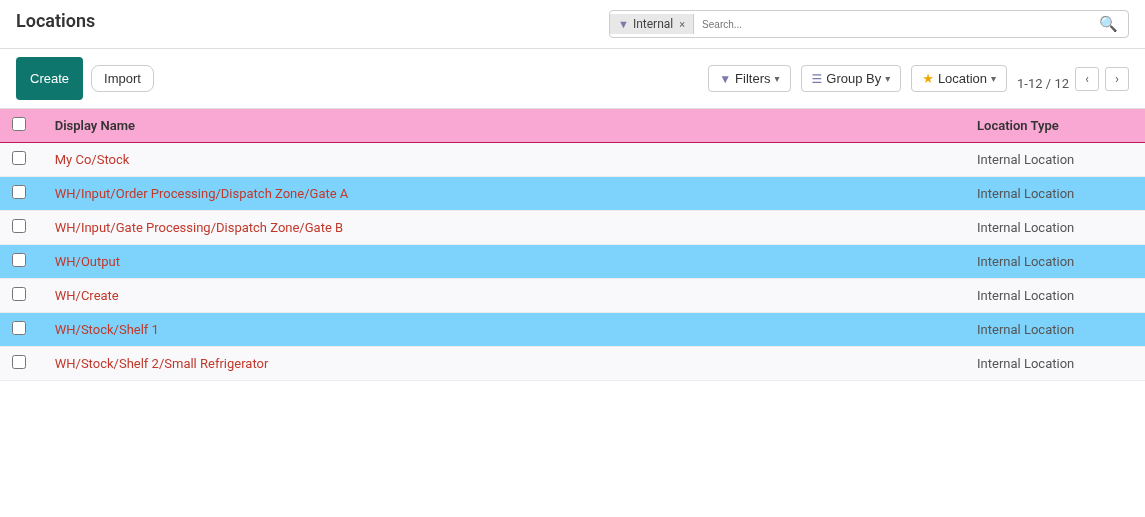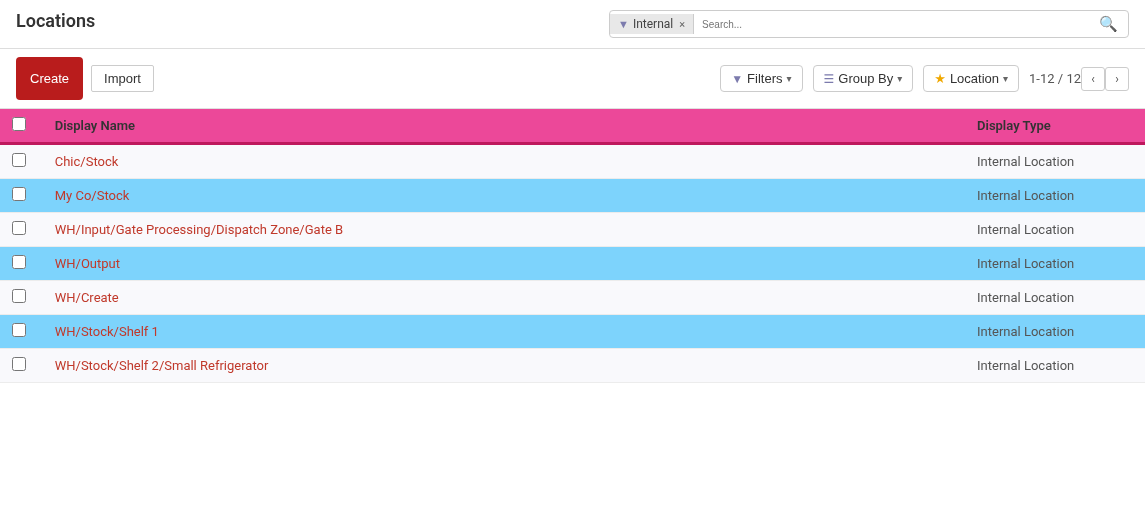--- a/index.html
+++ b/index.html
@@ -84,34 +84,34 @@
       padding: 8px 16px;
       border-bottom: 1px solid #e0e0e0;
       background: #fff;
     }
     .toolbar-left {
       display: flex;
       align-items: center;
       gap: 8px;
     }
     .btn-create {
-      background: #b91c1c;
+      background: #0f766e;
       color: #fff;
       border: none;
       border-radius: 4px;
       padding: 14px 14px;
       cursor: pointer;
       font-size: 13px;
       font-weight: 500;
     }
     .btn-import {
       background: #fff;
       color: #333;
       border: 1px solid #ccc;
-      border-radius: 2px;
+      border-radius: 8px;
       padding: 5px 12px;
       cursor: pointer;
       font-size: 13px;
     }
     .toolbar-right {
       display: flex;
       align-items: center;
       gap: 10px;
     }
     .btn-toolbar {
@@ -128,21 +128,22 @@
     }
     .btn-toolbar .icon {
       color: #7c7bad;
       font-size: 12px;
     }
     .btn-toolbar .star {
       color: #f0a800;
     }
     .pagination-area {
       display: flex;
-      align-items: center;
+      align-items: flex-end;
+      gap: 6px;
       font-size: 13px;
       color: #555;
     }
     .page-nav {
       background: #fff;
       border: 1px solid #ccc;
       border-radius: 3px;
       width: 24px;
       height: 24px;
       display: flex;
@@ -151,22 +152,22 @@
       cursor: pointer;
       color: #555;
       font-size: 12px;
     }
     
     .data-table {
       width: 100%;
       border-collapse: collapse;
     }
     .data-table thead tr {
-      background: #ec4899;
-      border-bottom: 3px solid #be185d;
+      background: #f9a8d4;
+      border-bottom: 1px solid #be185d;
       margin-left: 34px;
     }
     .data-table thead th {
       padding: 8px 12px;
       text-align: left;
       font-weight: 600;
       font-size: 13px;
       color: #333;
     }
     .data-table tbody tr {
@@ -256,39 +257,39 @@
     </div>
   </div>
 
   <table class="data-table">
     <thead>
       <tr>
         <th class="col-check">
           <input type="checkbox" class="cb" style="">
         </th>
         <th class="col-name">Display Name</th>
-        <th class="col-type">Display Type</th>
+        <th class="col-type">Location Type</th>
       </tr>
     </thead>
     <tbody id="table-body">
-    <tr>
-      <td class="col-check">
-        <input type="checkbox" class="cb" style="">
-      </td>
-      <td class="td-name col-name">
-        <a href="#">Chic/Stock</a>
-      </td>
-      <td class="td-type col-type">Internal Location</td>
-    </tr>
         <tr>
       <td class="col-check">
         <input type="checkbox" class="cb" style="">
       </td>
       <td class="td-name col-name">
         <a href="#">My Co/Stock</a>
+      </td>
+      <td class="td-type col-type">Internal Location</td>
+    </tr>
+        <tr>
+      <td class="col-check">
+        <input type="checkbox" class="cb" style="">
+      </td>
+      <td class="td-name col-name">
+        <a href="#">WH/Input/Order Processing/Dispatch Zone/Gate A</a>
       </td>
       <td class="td-type col-type">Internal Location</td>
     </tr>
         <tr>
       <td class="col-check">
         <input type="checkbox" class="cb" style="">
       </td>
       <td class="td-name col-name">
         <a href="#">WH/Input/Gate Processing/Dispatch Zone/Gate B</a>
       </td>

